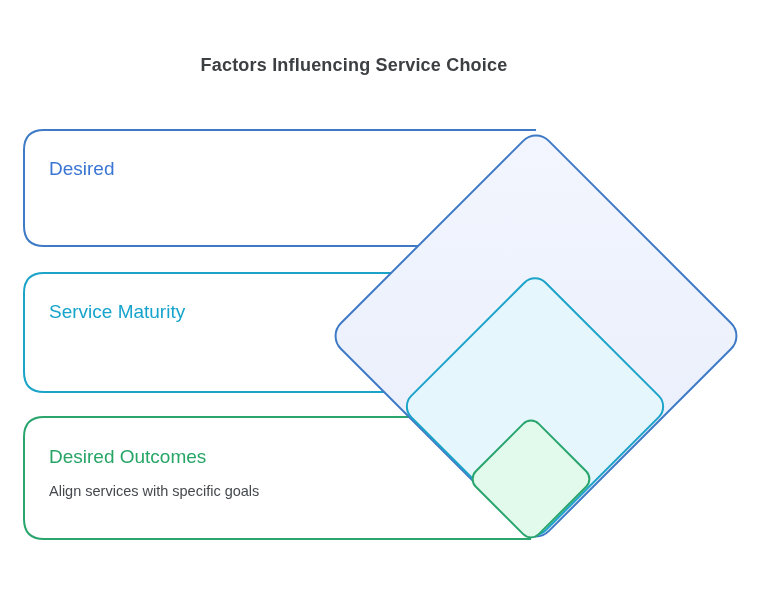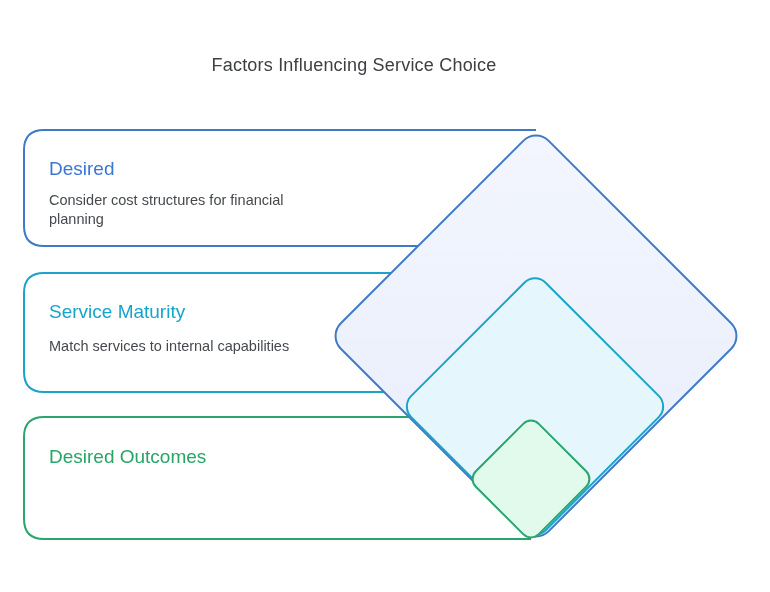--- a/index.html
+++ b/index.html
@@ -10,21 +10,21 @@
     background: #ffffff;
     overflow: hidden;
     font-family: "Liberation Sans", "DejaVu Sans", sans-serif;
   }
   .title {
     position: absolute;
     left: 0; top: 55px;
     width: 708px;
     text-align: center;
     font-size: 18px;
-    font-weight: 400;
+    font-weight: 700;
     letter-spacing: 0.2px;
     color: var(--text-title, #3d4043);
   }
   .shapes { position: absolute; left: 0; top: 0; }
   .card-stroke { fill: none; stroke-width: 2; }
   .stroke-blue  { stroke: var(--blue-border, #3f7ac6); }
   .stroke-teal  { stroke: var(--teal-border, #1ba3c8); }
   .stroke-green { stroke: var(--green-border, #29a56d); }
   .diamond-blue  { fill: url(#bluegrad); stroke: var(--blue-border, #3f7ac6); stroke-width: 2; }
   .diamond-teal  { fill: var(--teal-fill, #e5f6fc); stroke: var(--teal-border, #1ba3c8); stroke-width: 2; }
@@ -71,20 +71,19 @@
     <path class="card-stroke stroke-green" d="M 531 417 L 44 417 Q 24 417 24 437 L 24 519 Q 24 539 44 539 L 531 539"></path>
 
     <rect class="diamond-blue" x="-147" y="-147" width="294" height="294" rx="18" transform="translate(536 336) rotate(45)"></rect>
     <rect class="diamond-teal" x="-95" y="-95" width="190" height="190" rx="15" transform="translate(535 406.5) rotate(45)"></rect>
     <rect class="diamond-green" x="-44.5" y="-44.5" width="89" height="89" rx="11" transform="translate(531 479) rotate(45)"></rect>
   </svg>
 
   <div class="title">Factors Influencing Service Choice</div>
 
   <div class="card-heading heading-blue heading-1">Desired</div>
-  <div class="card-body body-1">Consider cost structures for financial planning</div>
 
   <div class="card-heading heading-teal heading-2">Service Maturity</div>
-  <div class="card-body body-2">Match services to internal capabilities</div>
 
   <div class="card-heading heading-green heading-3">Desired Outcomes</div>
+  <div class="card-body body-3">Align services with specific goals</div>
 
 </div>
 
 </body></html>

